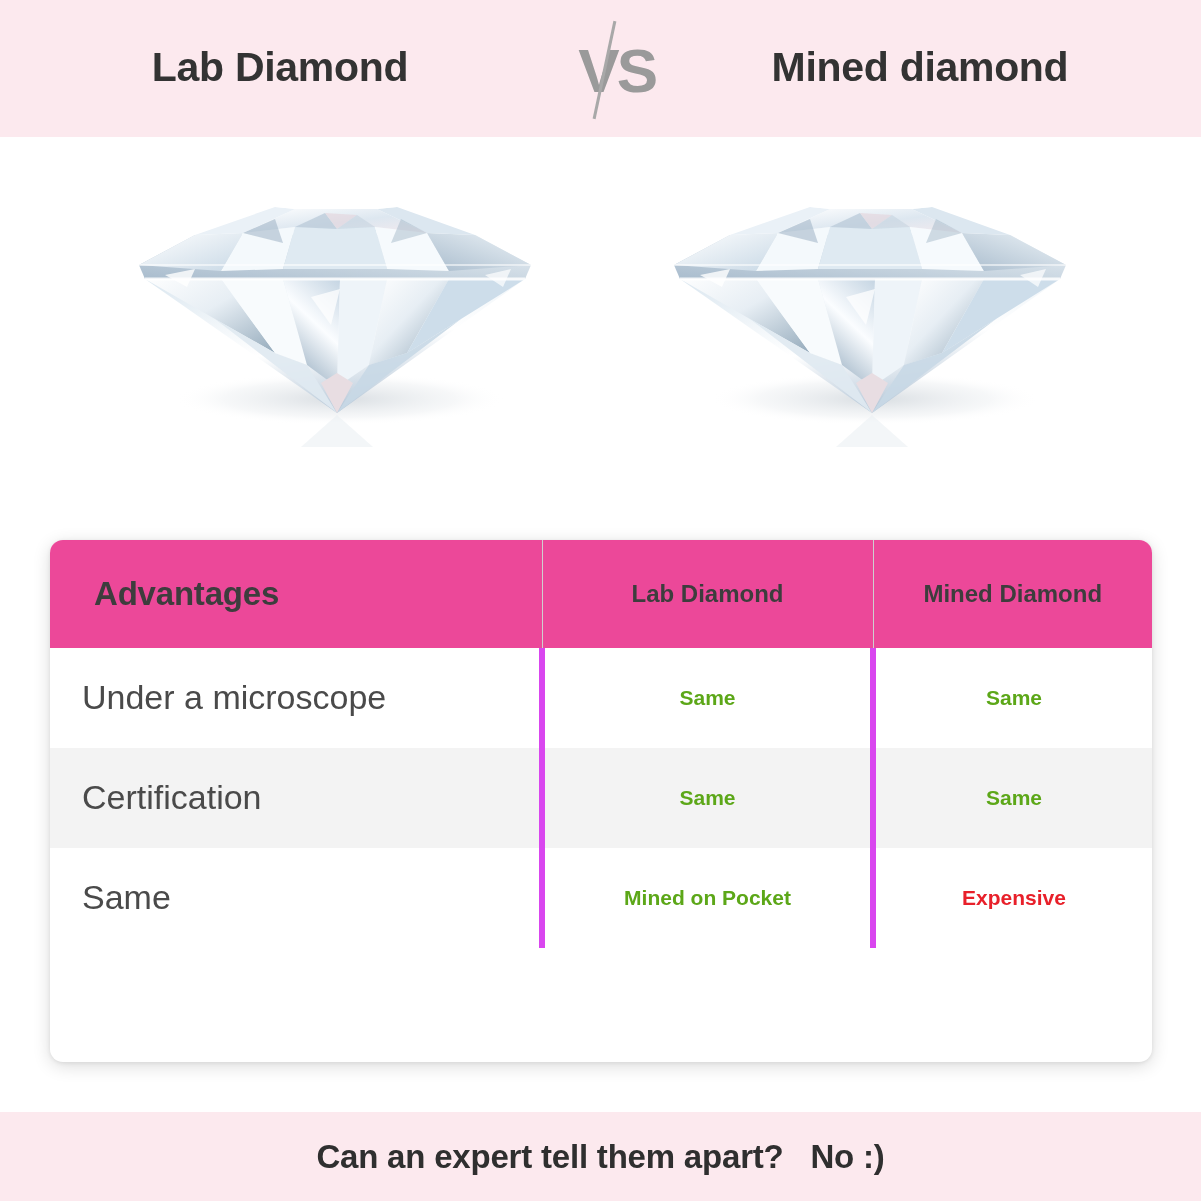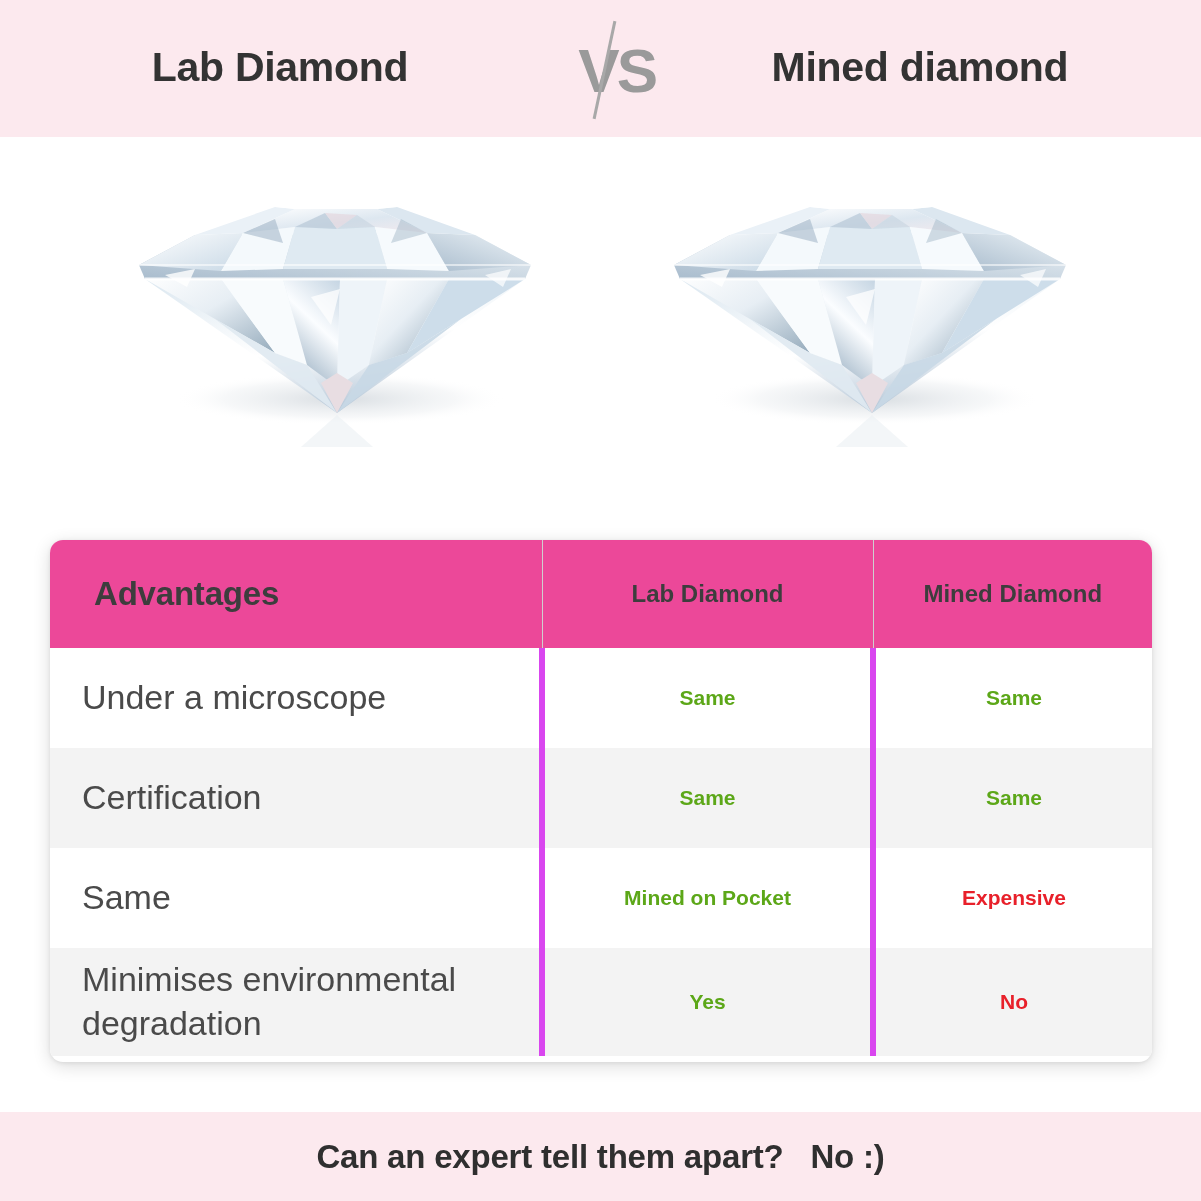--- a/index.html
+++ b/index.html
@@ -366,24 +366,19 @@
       <tr class="r-even">
         <td class="td-feature">Certification</td>
         <td class="td-val v-good">Same</td>
         <td class="td-val v-good">Same</td>
       </tr>
       <tr class="r-odd">
         <td class="td-feature">Same</td>
         <td class="td-val v-good">Mined on Pocket</td>
         <td class="td-val v-bad">Expensive</td>
       </tr>
-      <tr class="r-even tall">
-        <td class="td-feature">Minimises environmental degradation</td>
-        <td class="td-val v-good">Yes</td>
-        <td class="td-val v-bad">No</td>
-      </tr>
     </tbody>
   </table>
 </div>
 
 <div class="footer-band">
   <div class="footer-text">Can an expert tell them apart?   No :)</div>
 </div>
 
 </body></html>

